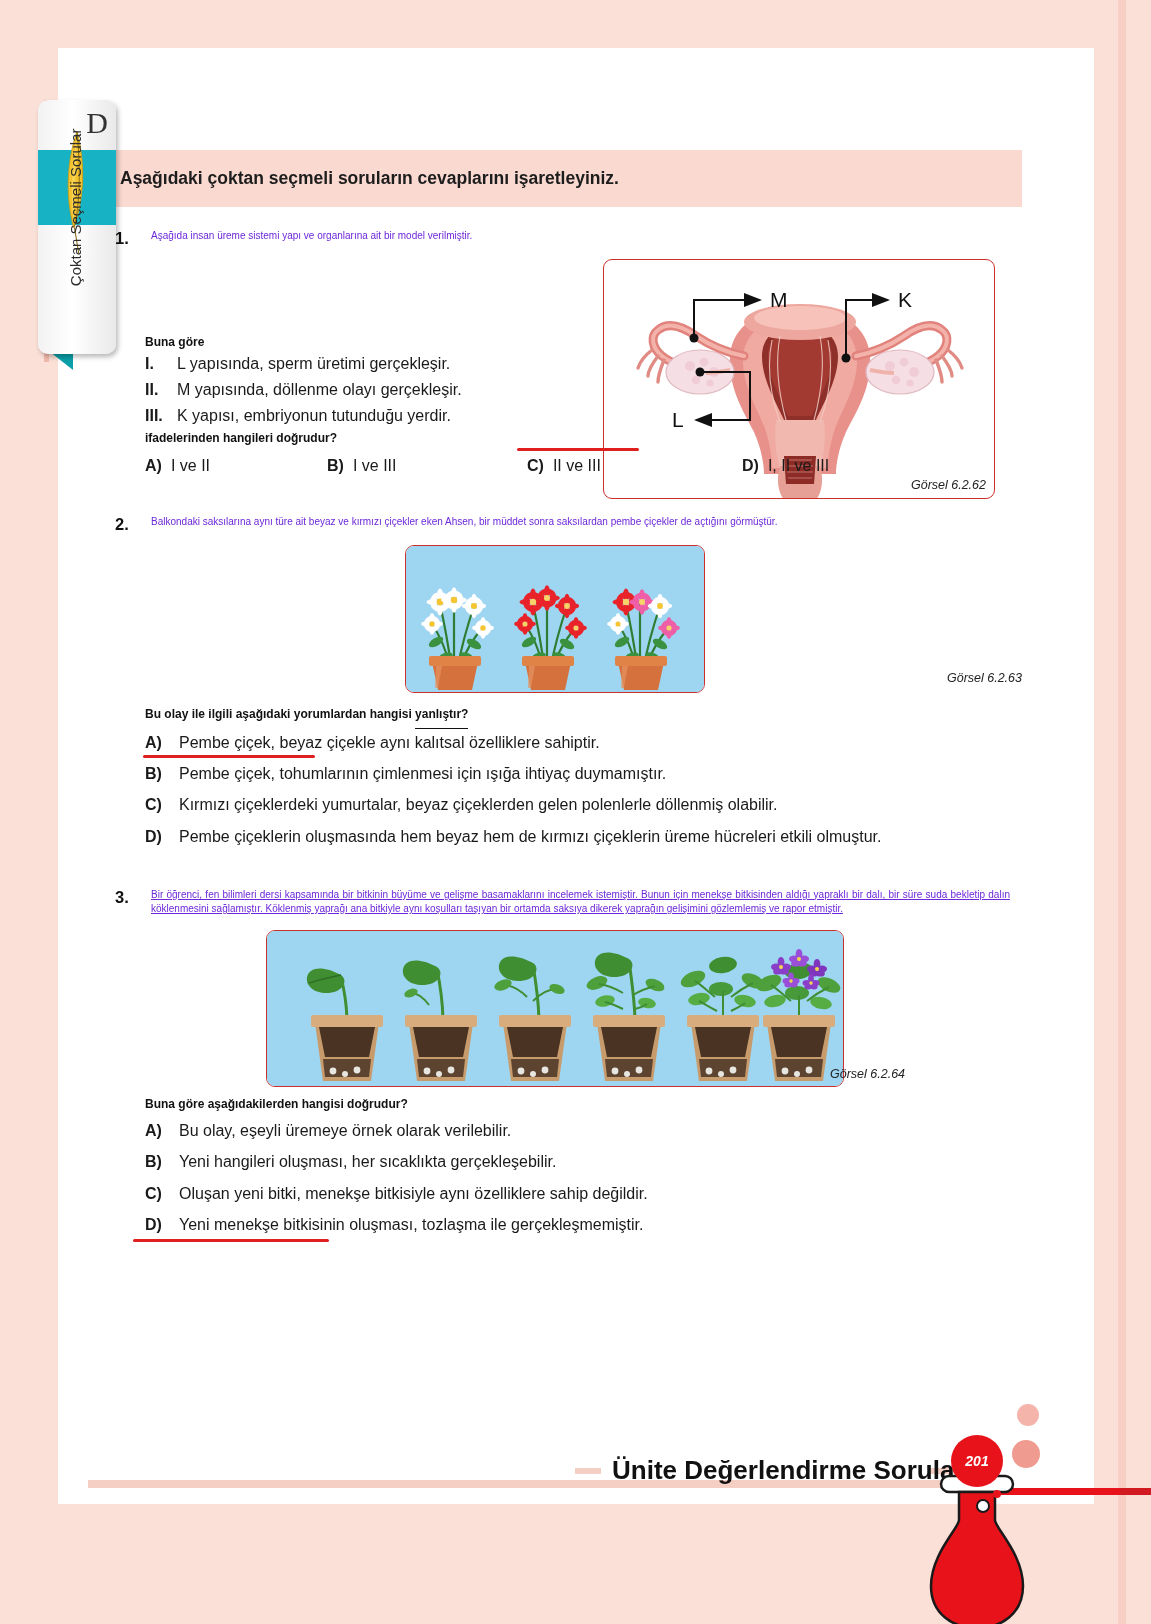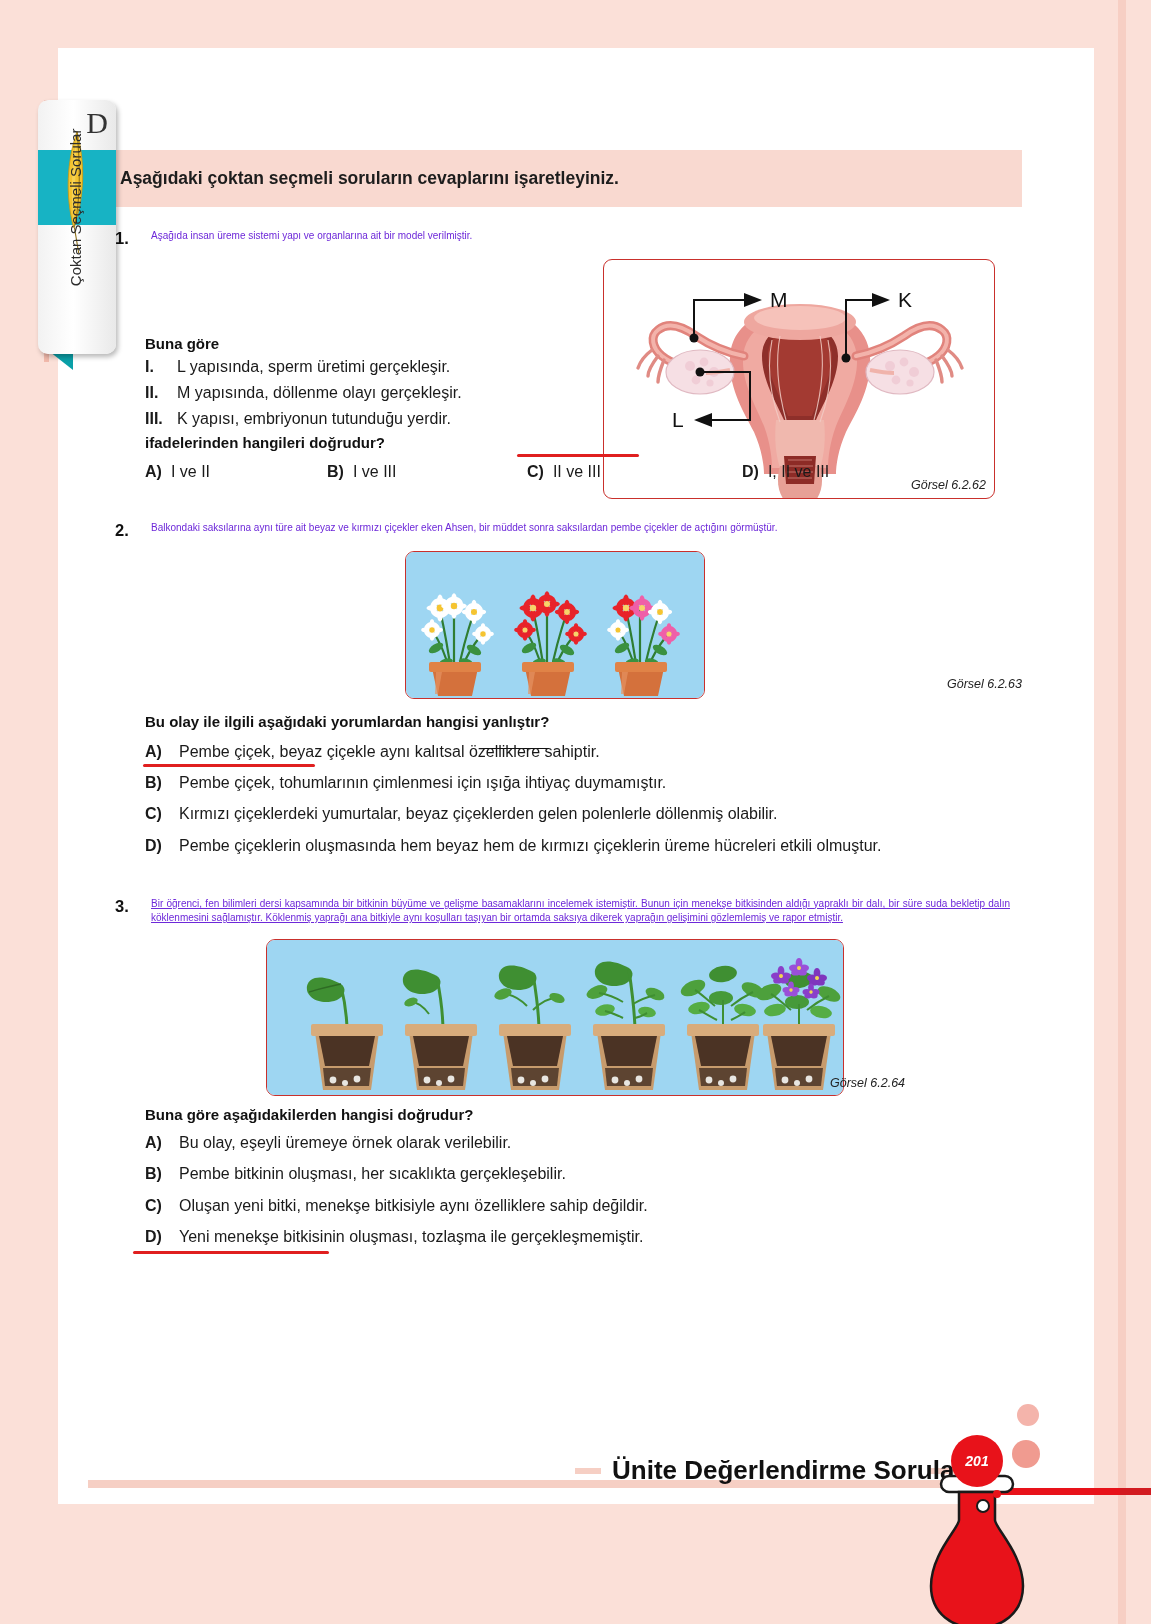--- a/index.html
+++ b/index.html
@@ -114,23 +114,23 @@
   .opt-row { display:flex; font-size:16px; color:#1a1a1a; line-height:1.95; position:relative; }
   .opt-row .lbl { font-weight:bold; width:34px; flex:none; }
 
   .redline {
     position:absolute;
     height:3px; background:#e01f1f; border-radius:2px;
   }
 
   .qhead {
     margin-left:57px;
-    font-size:15px; font-weight:bold; color:#111; margin-top:6px;
-  }
-  .u-black { border-bottom:1.6px solid #111; padding-bottom:18px; }
+    font-size:12px; font-weight:bold; color:#111; margin-top:6px;
+  }
+  .u-black { border-bottom:1.6px solid #111; padding-bottom:7px; }
 
   
   .fig-box {
     position:relative;
     border:1.6px solid #c9302c;
     border-radius:9px;
     overflow:hidden;
     background:#fff;
   }
   .fig-cap {
@@ -801,21 +801,21 @@
 
     <div class="qhead" style="margin-top:16px;">Buna göre aşağıdakilerden hangisi doğrudur?</div>
 
     <div class="opts-stack" style="margin-top:4px;">
       <div class="opt-row">
         <span class="lbl">A)</span>
         <span>Bu olay, eşeyli üremeye örnek olarak verilebilir.</span>
       </div>
       <div class="opt-row">
         <span class="lbl">B)</span>
-        <span>Pembe bitkinin oluşması, her sıcaklıkta gerçekleşebilir.</span>
+        <span>Yeni hangileri oluşması, her sıcaklıkta gerçekleşebilir.</span>
       </div>
       <div class="opt-row">
         <span class="lbl">C)</span>
         <span>Oluşan yeni bitki, menekşe bitkisiyle aynı özelliklere sahip değildir.</span>
       </div>
       <div class="opt-row">
         <span class="lbl">D)</span>
         <span>Yeni menekşe bitkisinin oluşması, tozlaşma ile gerçekleşmemiştir.</span>
         <div class="redline" style="left:-12px; bottom:-2px; width:196px;"></div>
       </div>

